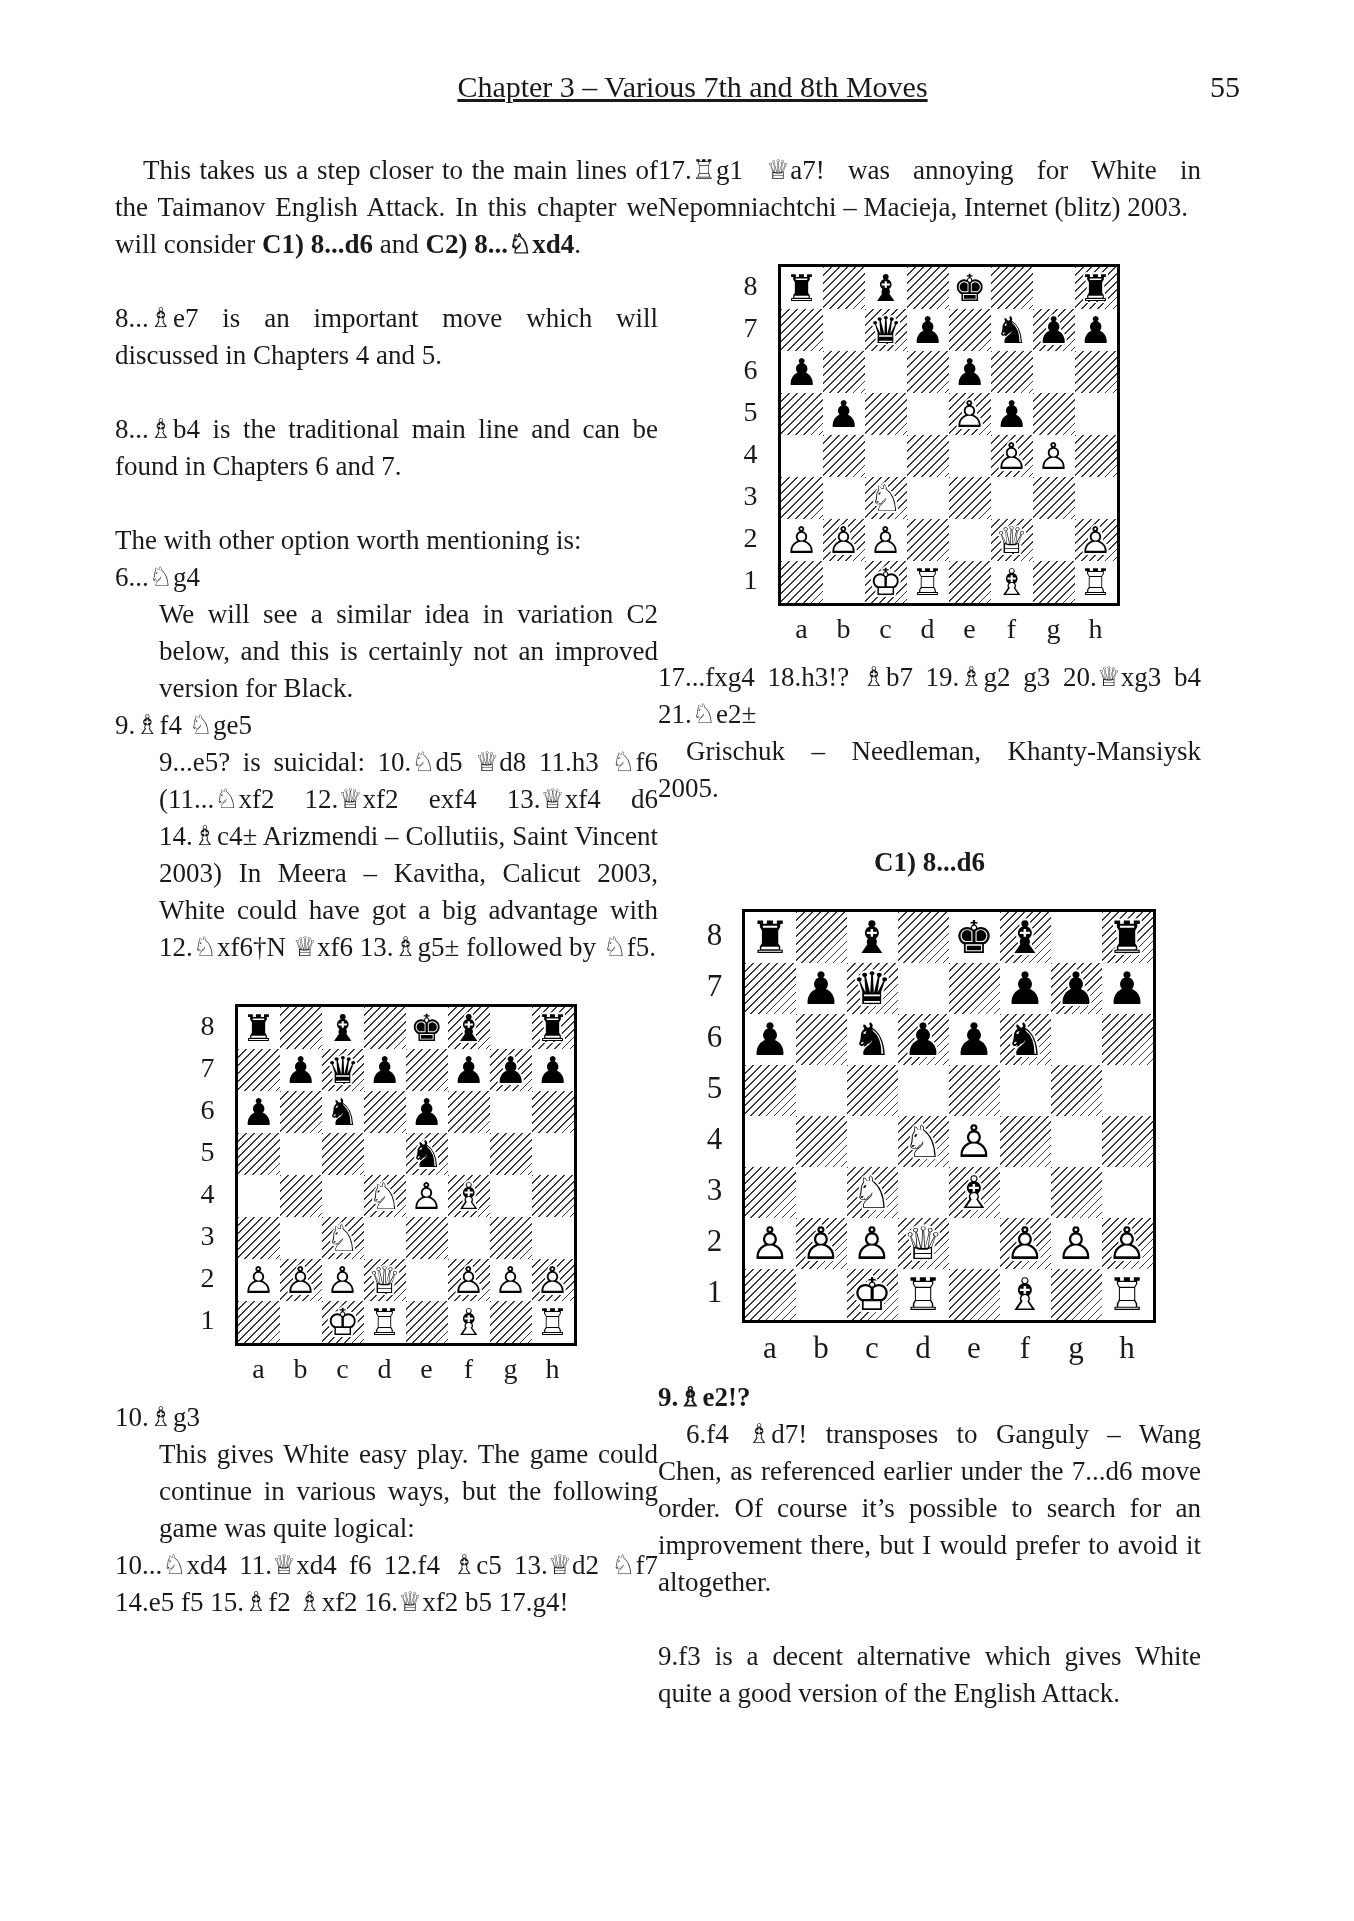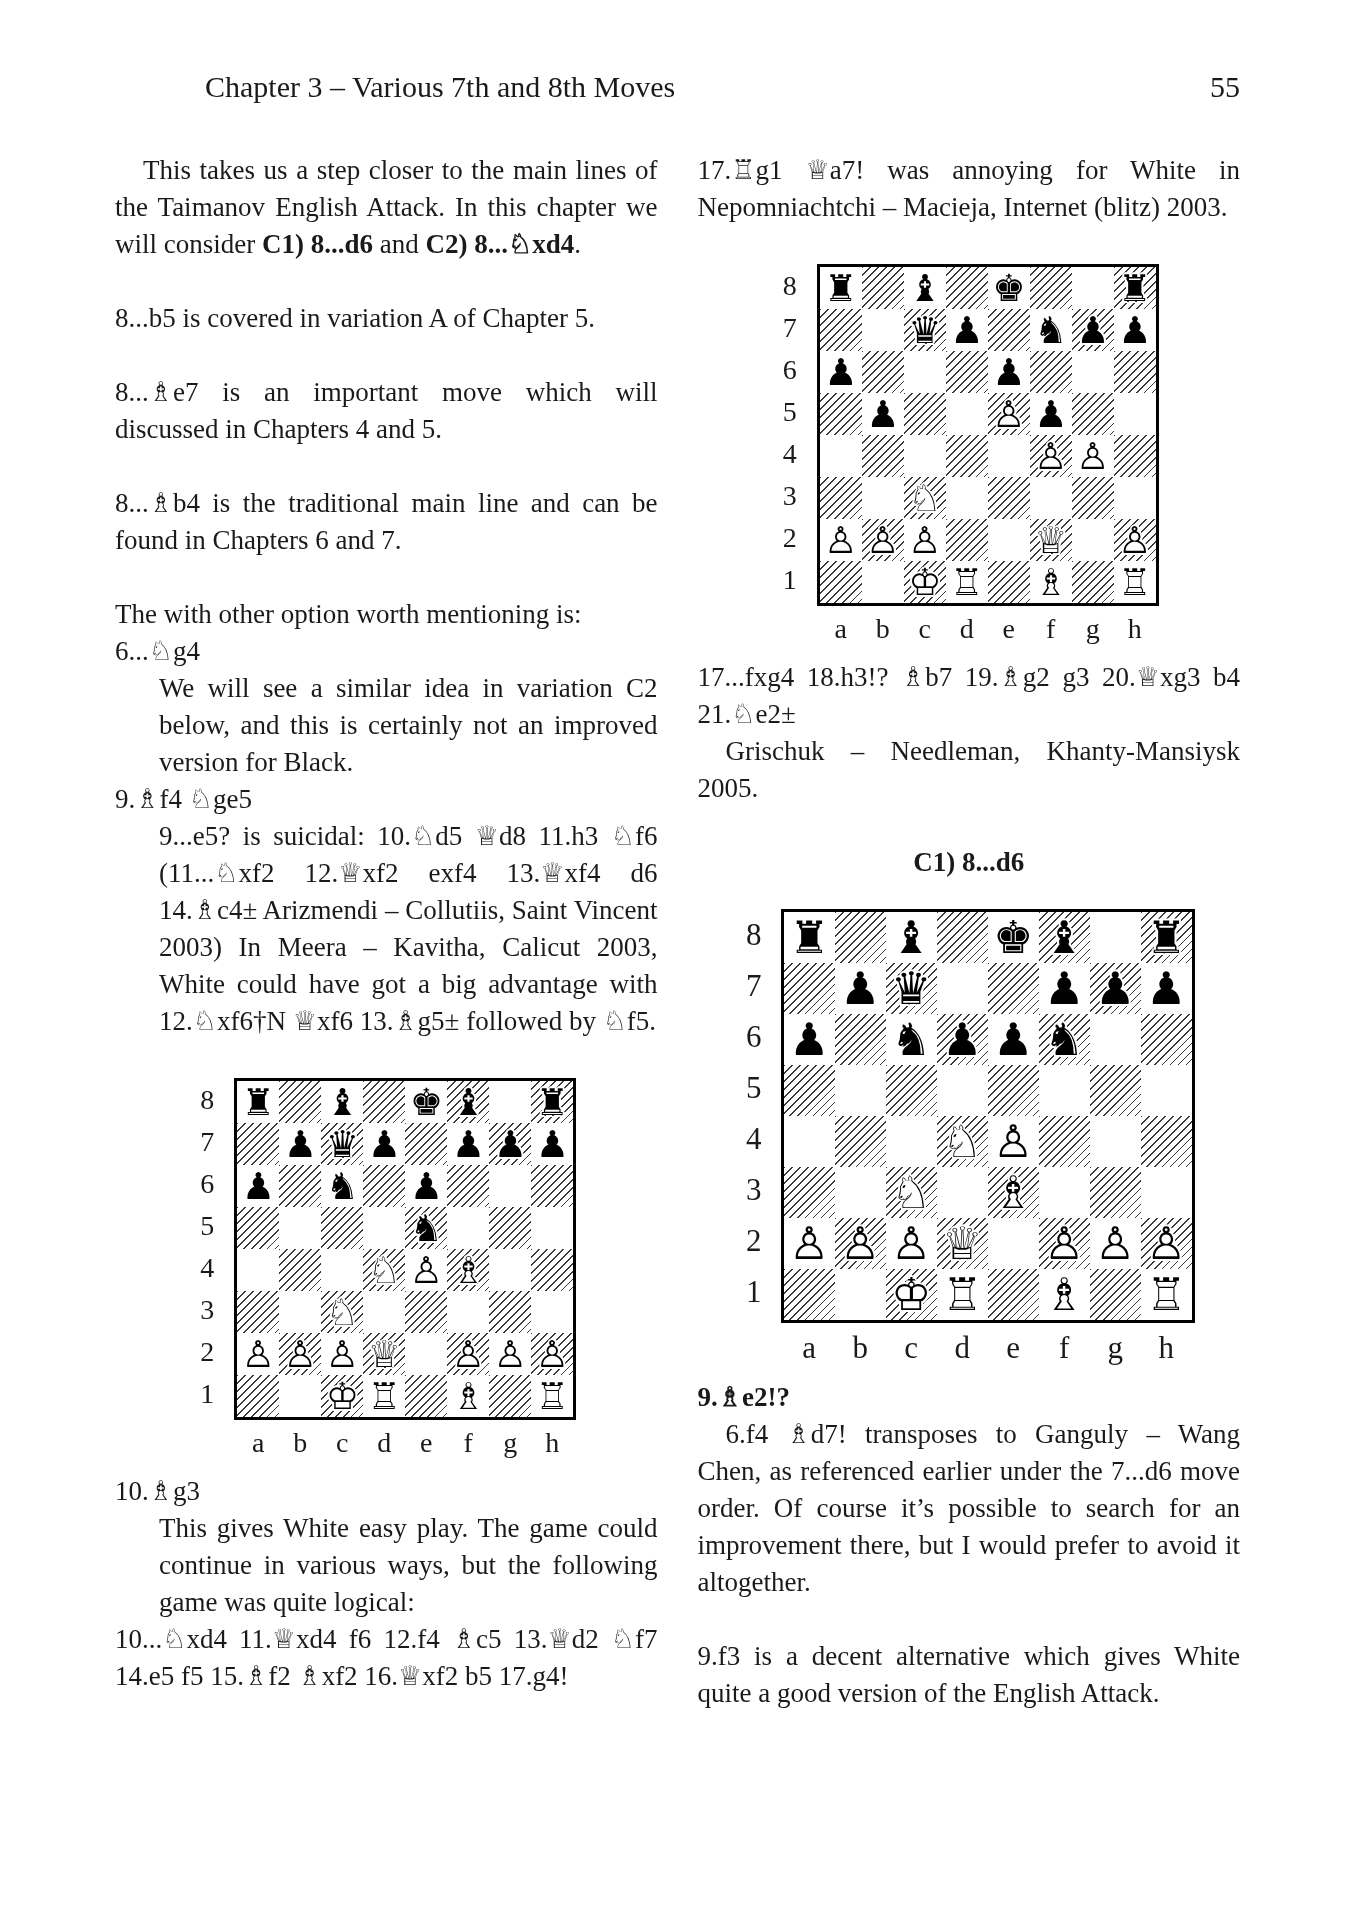--- a/index.html
+++ b/index.html
@@ -10,24 +10,24 @@
     position: relative;
     overflow: hidden;
   }
   .page { padding: 70px 114px 0 115px; }
 
   .header {
     display: flex; align-items: baseline;
     font-size: 30px;
     margin-bottom: 48px;
   }
-  .header .title { flex: 1; text-align: left; padding-left: 90px; }
+  .header .title { flex: 1; text-align: center; padding-left: 90px; text-decoration: underline; }
   .header .pageno { width: 60px; text-align: right; }
 
-  .columns { display: flex; gap: 40px; }
+  .columns { display: flex; }
   .col { width: 543px; font-size: 27px; line-height: 37px; }
 
   .col p { margin: 0; text-align: justify; }
   p.gap { margin-top: 37px; }
   p.indent { text-indent: 28px; }
   p.block-indent { padding-left: 44px; }
   p.heading { text-align: center; font-weight: bold; margin-top: 37px; }
   b { font-weight: bold; }
 
   
@@ -75,21 +75,20 @@
 <body>
 
 <div class="page">
   <div class="header">
     <span class="title">Chapter 3 – Various 7th and 8th Moves</span>
     <span class="pageno">55</span>
   </div>
   <div class="columns">
     <div class="col">
         <p class="indent"><span>This takes us a step closer to the main lines of the Taimanov English Attack. In this chapter we will consider </span><b>C1) 8...d6</b><span> and </span><b>C2) 8...♘xd4</b><span>.</span></p>
-        <p class="flush gap"><span>8...b5 is covered in variation A of Chapter 5.</span></p>
         <p class="flush gap"><span>8...♗e7 is an important move which will discussed in Chapters 4 and 5.</span></p>
         <p class="flush gap"><span>8...♗b4 is the traditional main line and can be found in Chapters 6 and 7.</span></p>
         <p class="flush gap"><span>The with other option worth mentioning is:</span></p>
         <p class="flush"><span>6...♘g4</span></p>
         <p class="block-indent"><span>We will see a similar idea in variation C2 below, and this is certainly not an improved version for Black.</span></p>
         <p class="flush"><span>9.♗f4 ♘ge5</span></p>
         <p class="block-indent"><span>9...e5? is suicidal: 10.♘d5 ♕d8 11.h3 ♘f6 (11...♘xf2 12.♕xf2 exf4 13.♕xf4 d6 14.♗c4± Arizmendi – Collutiis, Saint Vincent 2003) In Meera – Kavitha, Calicut 2003, White could have got a big advantage with 12.♘xf6†N ♕xf6 13.♗g5± followed by ♘f5.</span></p>
         <div class="diagram-wrap small">
           <div class="dg-grid">
             <div class="ranks">

